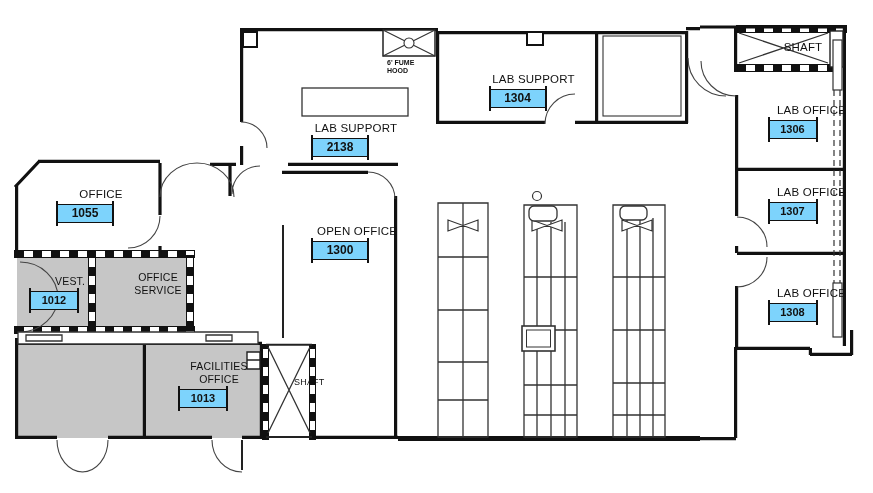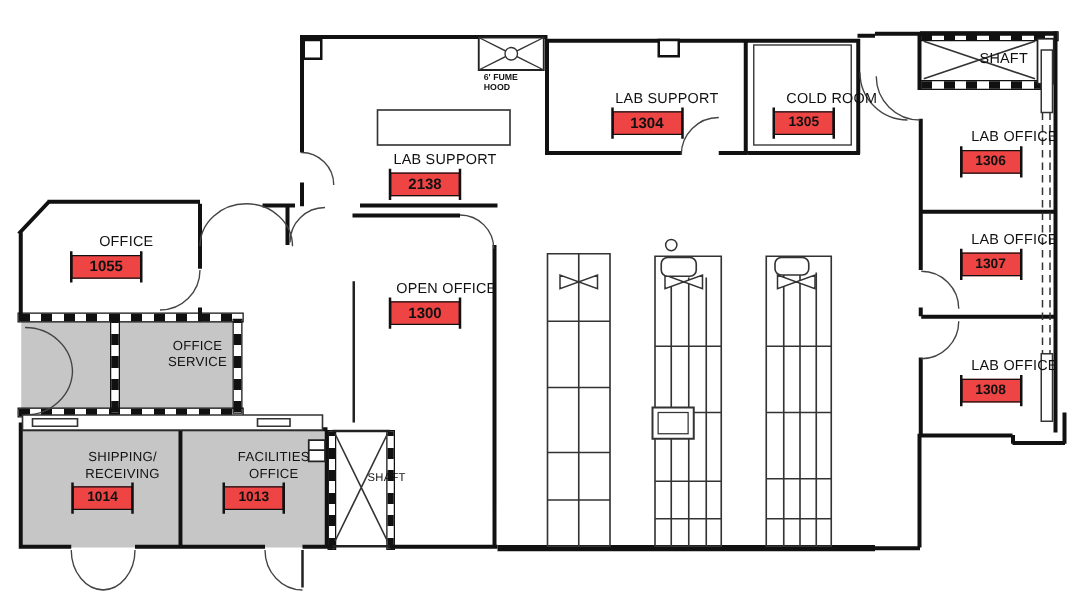--- a/index.html
+++ b/index.html
@@ -8,21 +8,21 @@
   .fill{position:absolute;}
   .gray{background:#c6c6c6;}
   .hz{position:absolute;background:repeating-linear-gradient(90deg,#111 0 9px,#fff 9px 18px);border:1px solid #111;}
   .hv{position:absolute;background:repeating-linear-gradient(0deg,#111 0 9px,#fff 9px 18px);border:1px solid #111;}
   svg.overlay{position:absolute;left:0;top:0;pointer-events:none;}
   .lbl{position:absolute;text-align:center;line-height:1.25;}
   .rname{font-weight:normal;font-size:11.5px;letter-spacing:.2px;white-space:nowrap;margin-left:32px;}
   .rname.sm{font-size:10.5px;}
   .rname.xs{font-size:9px;}
   .rtag{position:relative;display:inline-block;margin-top:3px;padding:1px 0 2px;min-width:54px;
-        border:1.6px solid #111;background:#ef4444;font-weight:bold;font-size:12px;line-height:14px;}
+        border:1.6px solid #111;background:#7dd3fc;font-weight:bold;font-size:12px;line-height:14px;}
   .rtag::before,.rtag::after{content:"";position:absolute;top:-4px;bottom:-4px;width:2px;background:#111;}
   .rtag::before{left:-2px;}
   .rtag::after{right:-2px;}
   .rtag.sm{min-width:46px;font-size:11px;}
   .fume-lbl{position:absolute;font-weight:bold;font-size:7px;line-height:1.15;text-align:left;width:40px;}
 </style>
 </head>
 <body>
 
 <div class="canvas">
@@ -120,24 +120,20 @@
   <div class="lbl" style="left:270px;top:121px;width:140px;">
     <div class="rname">LAB SUPPORT</div>
     <div class="rtag"><span>2138</span></div>
   </div>
 
   <div class="lbl" style="left:450px;top:72px;width:135px;">
     <div class="rname">LAB SUPPORT</div>
     <div class="rtag"><span>1304</span></div>
   </div>
 
-  <div class="lbl" style="left:597px;top:72px;width:92px;">
-    <div class="rname">COLD ROOM</div>
-    <div class="rtag sm"><span>1305</span></div>
-  </div>
 
   <div class="lbl" style="left:737px;top:40px;width:100px;">
     <div class="rname">SHAFT</div>
   </div>
 
   <div class="lbl" style="left:745px;top:103px;width:95px;">
     <div class="rname">LAB OFFICE</div>
     <div class="rtag sm"><span>1306</span></div>
   </div>
 
@@ -150,31 +146,30 @@
     <div class="rname">LAB OFFICE</div>
     <div class="rtag sm"><span>1308</span></div>
   </div>
 
 
   <div class="lbl" style="left:285px;top:224px;width:110px;">
     <div class="rname">OPEN OFFICE</div>
     <div class="rtag"><span>1300</span></div>
   </div>
 
+  <div class="lbl" style="left:23px;top:275px;width:62px;">
+    <div class="rname sm">VEST.</div>
+    <div class="rtag sm"><span>1012</span></div>
+  </div>
 
   <div class="lbl" style="left:96px;top:271px;width:92px;">
     <div class="rname sm">OFFICE</div>
     <div class="rname sm">SERVICE</div>
   </div>
 
-  <div class="lbl" style="left:28px;top:360px;width:108px;">
-    <div class="rname sm">SHIPPING/</div>
-    <div class="rname sm">RECEIVING</div>
-    <div class="rtag sm"><span>1014</span></div>
-  </div>
 
   <div class="lbl" style="left:151px;top:360px;width:104px;text-align:center;">
     <div class="rname sm">FACILITIES</div>
     <div class="rname sm">OFFICE</div>
     <div class="rtag sm"><span>1013</span></div>
   </div>
 
   <div class="lbl" style="left:262px;top:377px;width:54px;">
     <div class="rname xs">SHAFT</div>
   </div>

